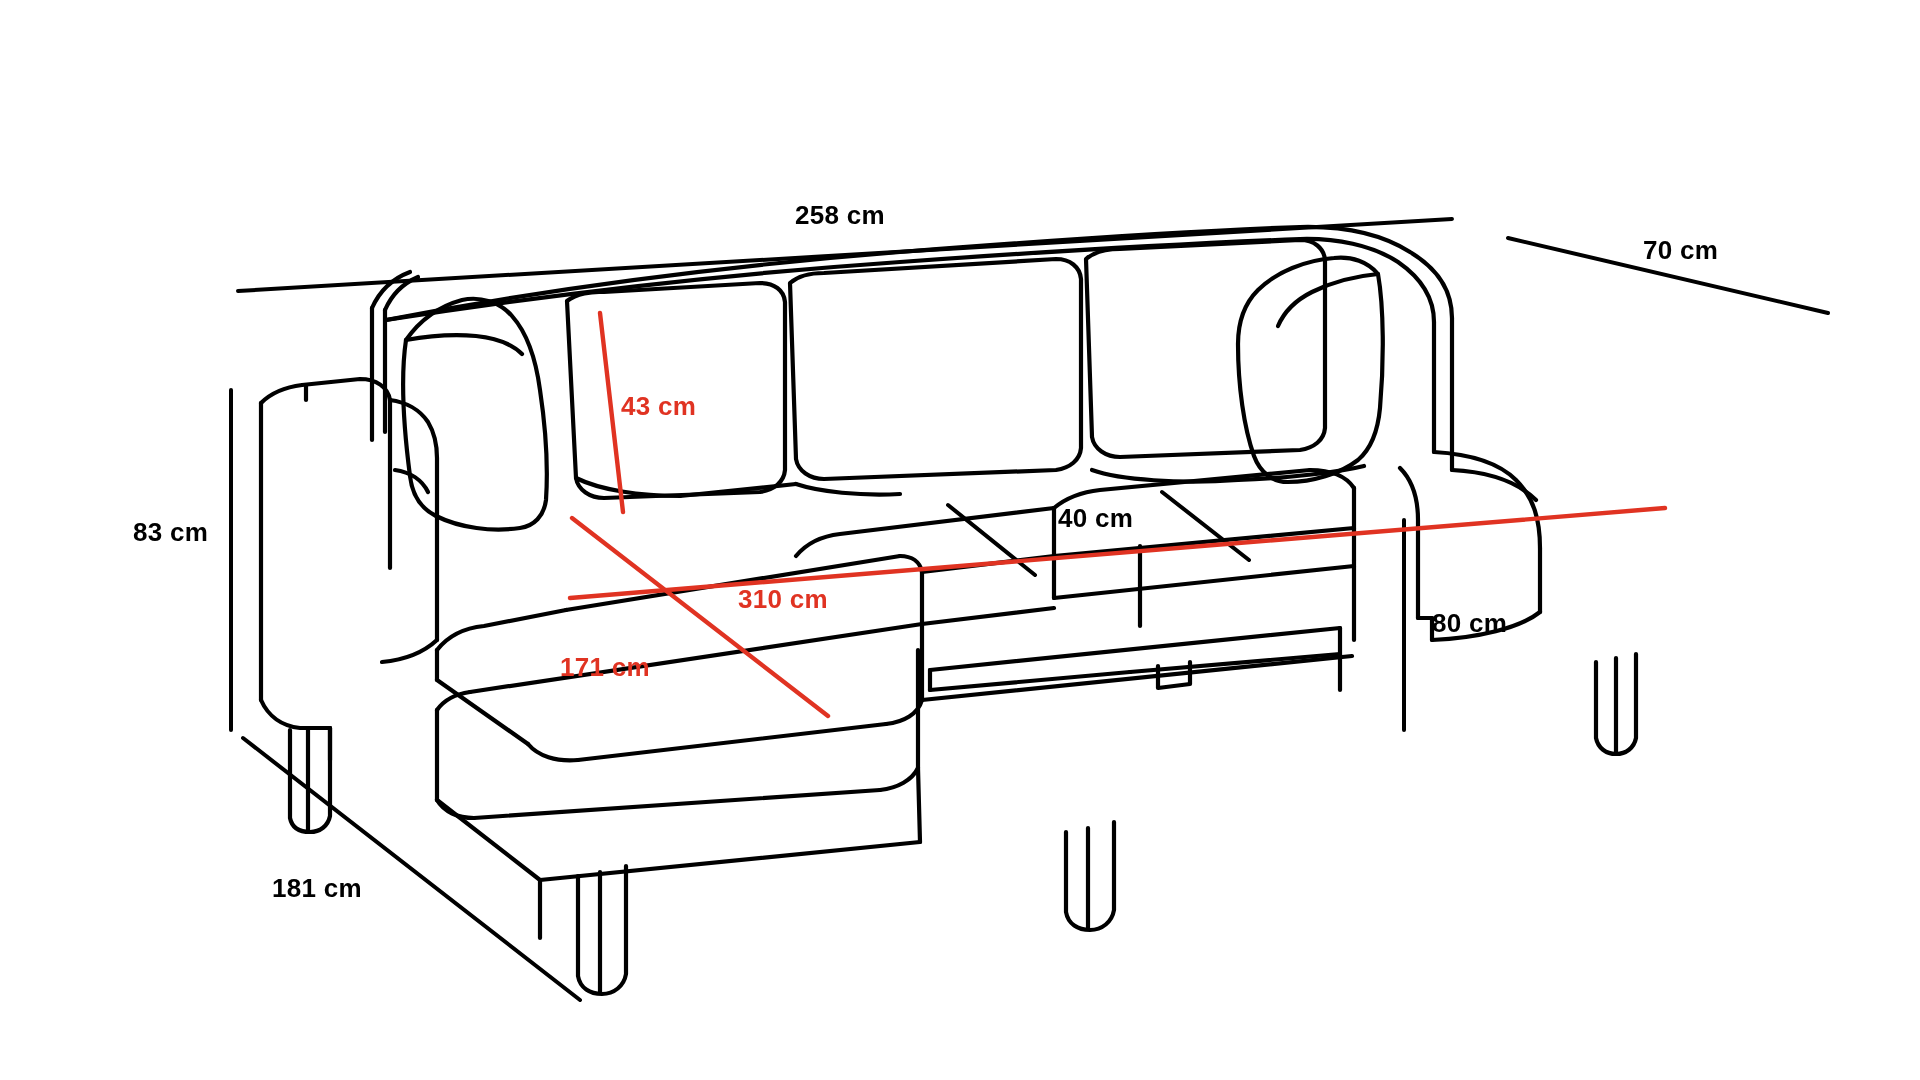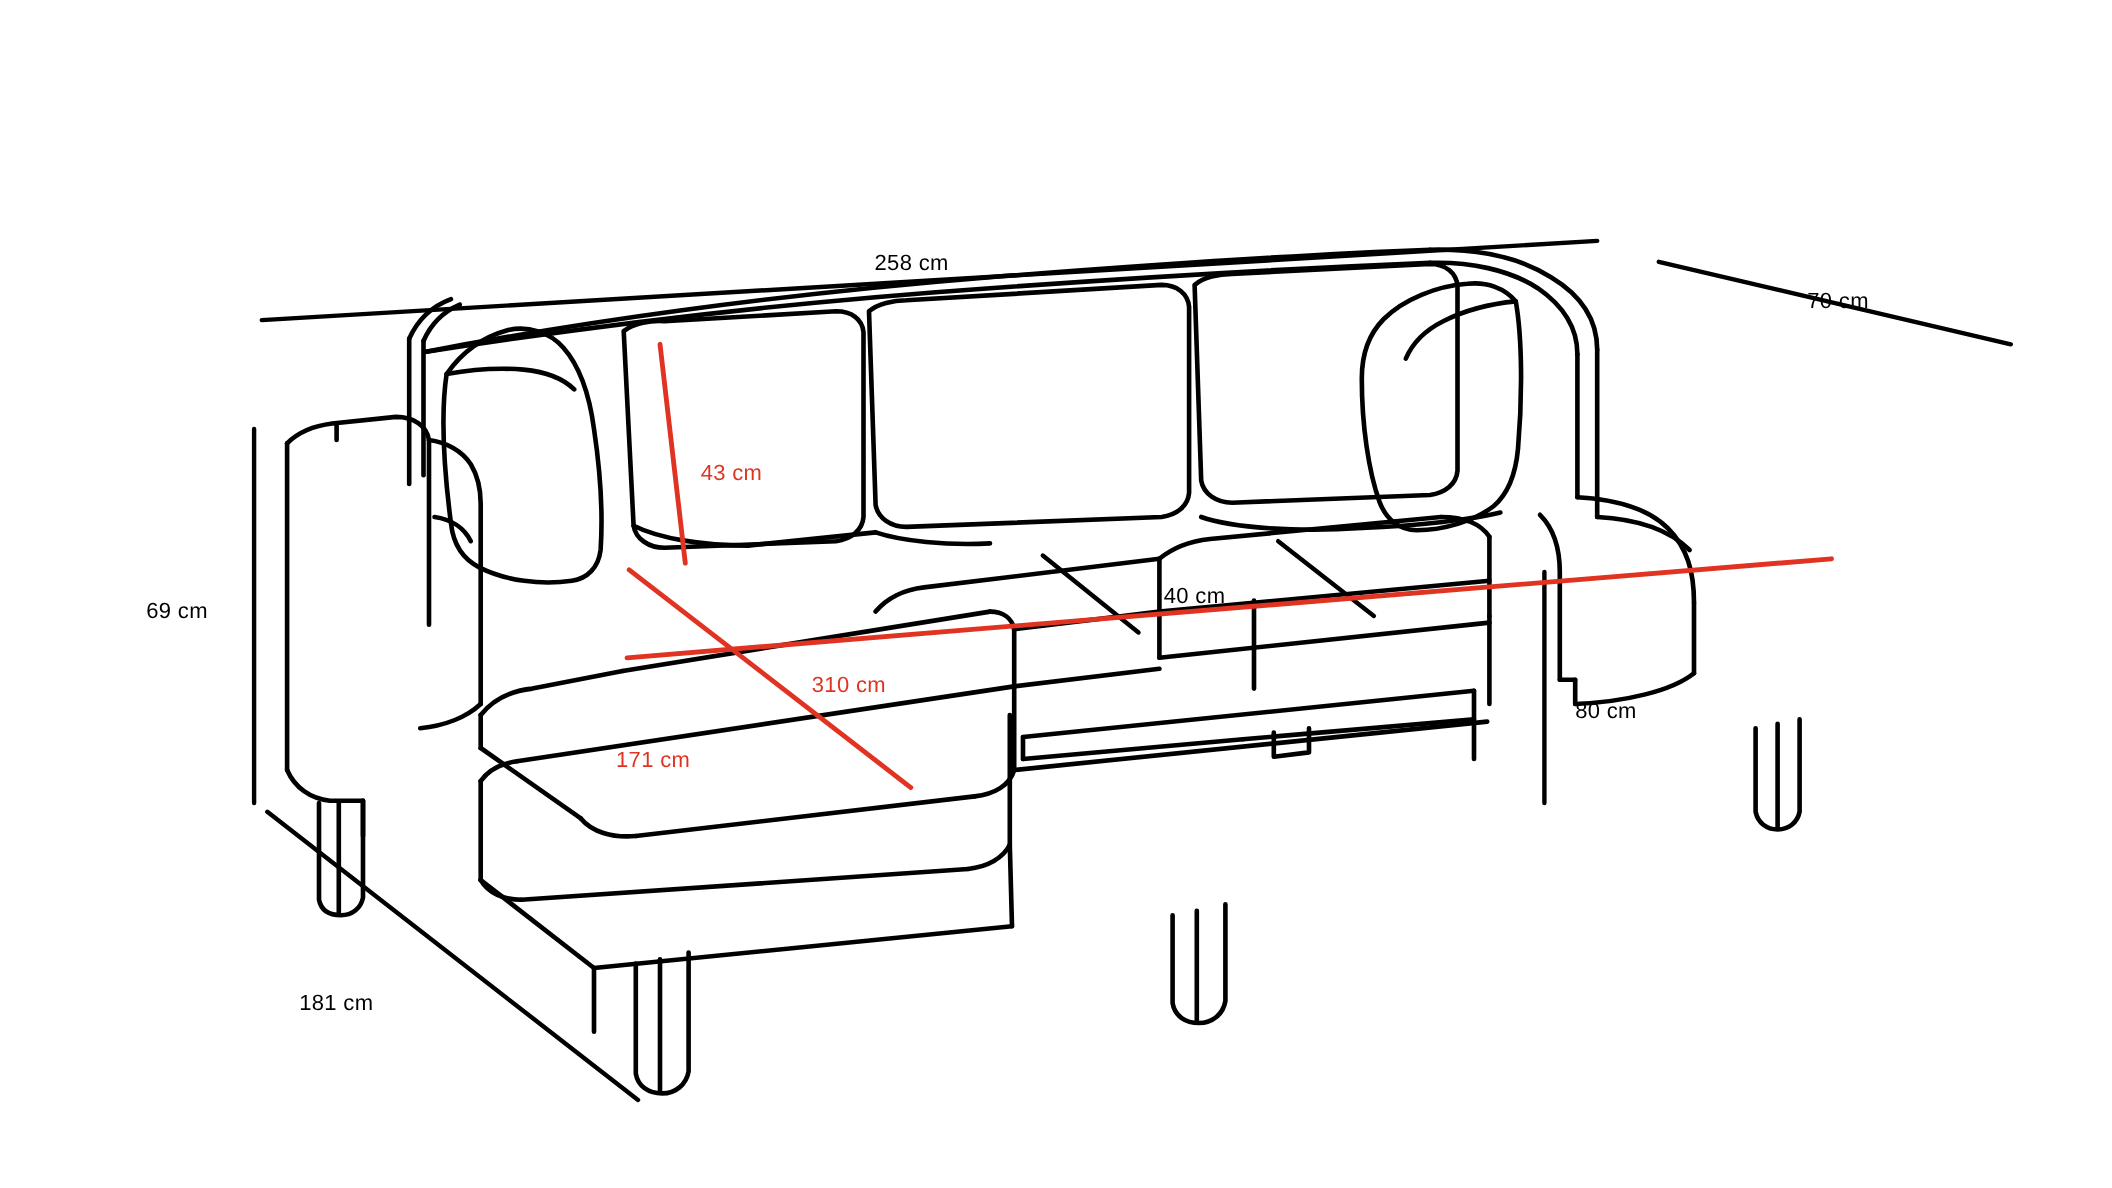--- a/index.html
+++ b/index.html
@@ -22,26 +22,25 @@
   #drawing {
     position: absolute;
     top: 0;
     left: 0;
     width: 1920px;
     height: 1080px;
   }
   .dim-label {
     position: absolute;
     font-family: "Liberation Sans", sans-serif;
-    font-weight: normal;
-    font-size: 20px;
+    font-weight: bold;
+    font-size: 26px;
     white-space: nowrap;
     letter-spacing: 0.3px;
     line-height: 1;
-    margin-top: 27px;
   }
   .dim-black { color: #000000; }
   .dim-red   { color: #E03322; }
 </style>
 </head>
 <body>
 
 <div id="stage">
 
   <svg id="drawing" viewBox="0 0 1920 1080" xmlns="http://www.w3.org/2000/svg">
@@ -272,27 +271,27 @@
         <path d="M 572 518 L 828 716"></path>
       </g>
     </g>
 
   </svg>
 
   <div class="dim-label dim-black" style="left:795px; top:202px;">258 cm</div>
 
   <div class="dim-label dim-black" style="left:1643px; top:237px;">70 cm</div>
 
-  <div class="dim-label dim-black" style="left:133px; top:519px;">69 cm</div>
+  <div class="dim-label dim-black" style="left:133px; top:519px;">83 cm</div>
 
   <div class="dim-label dim-black" style="left:272px; top:875px;">181 cm</div>
 
   <div class="dim-label dim-black" style="left:1058px; top:505px;">40 cm</div>
 
   <div class="dim-label dim-black" style="left:1432px; top:610px;">80 cm</div>
 
-  <div class="dim-label dim-red" style="left:637px; top:393px;">43 cm</div>
+  <div class="dim-label dim-red" style="left:621px; top:393px;">43 cm</div>
 
   <div class="dim-label dim-red" style="left:738px; top:586px;">310 cm</div>
 
   <div class="dim-label dim-red" style="left:560px; top:654px;">171 cm</div>
 
 </div>
 
 </body></html>

